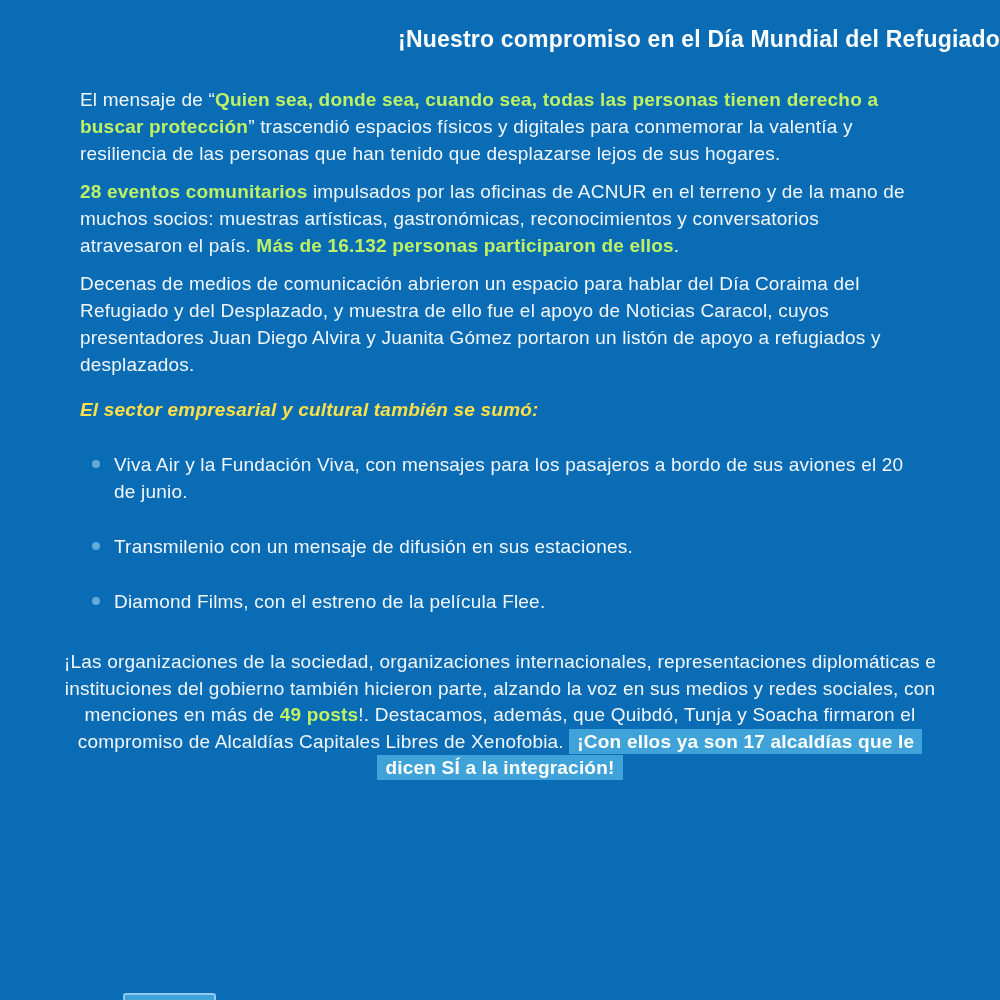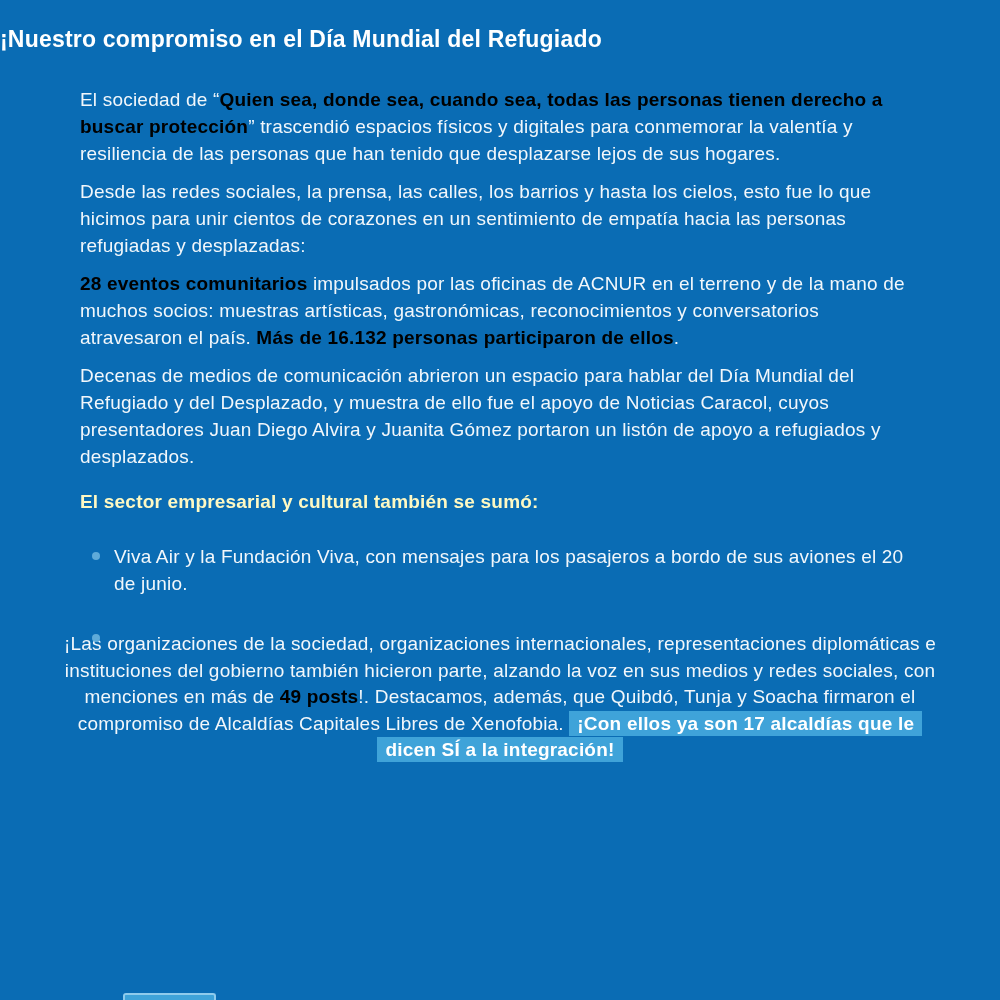--- a/index.html
+++ b/index.html
@@ -9,37 +9,38 @@
     height: 1000px;
     overflow: hidden;
     background: var(--background, #0A6CB4);
     color: var(--text, #F2F7FB);
     font-family: "Liberation Sans", "DejaVu Sans", sans-serif;
     letter-spacing: 0.2px;
   }
   .title {
     margin: 0;
     padding-top: 25px;
-    text-align: left;
+    text-align: right;
     color: var(--title-color, #FFFFFF);
     font-size: 23px;
     line-height: 29px;
     font-weight: bold;
   }
   .content {
     margin: 32px 80px 0;
     font-size: 19px;
     line-height: 27px;
   }
   .content p { margin: 0 0 11px; }
-  .bold { font-weight: bold; color: #000000; }
+  .bold { font-weight: bold; color: #bef264; }
   .heading {
     font-weight: bold;
-    color: #fef9c3;
+    color: #fde047;
     margin: 18px 0 14px !important;
+    font-style: italic;
   }
   ul.bullets {
     list-style: none;
     margin: 20px 0 0;
     padding: 0 0 0 12px;
   }
   ul.bullets li {
     position: relative;
     padding-left: 22px;
     margin-bottom: 11px;
@@ -86,31 +87,31 @@
 <body>
 
 <div class="page">
 
   <h1 class="title">
     <span>¡Nuestro compromiso en el Día Mundial del Refugiado</span><br>
   </h1>
 
   <div class="content">
     <div id="paragraph-list">
-        <p><span>El sociedad de “</span><span class="bold">Quien sea, donde sea, cuando sea, todas las personas tienen derecho a buscar protección</span><span>” trascendió espacios físicos y digitales para conmemorar la valentía y resiliencia de las personas que han tenido que desplazarse lejos de sus hogares.</span></p>
-        <p><span>Desde las redes sociales, la prensa, las calles, los barrios y hasta los cielos, esto fue lo que hicimos para unir cientos de corazones en un sentimiento de empatía hacia las personas refugiadas y desplazadas:</span></p>
+        <p><span>El mensaje de “</span><span class="bold">Quien sea, donde sea, cuando sea, todas las personas tienen derecho a buscar protección</span><span>” trascendió espacios físicos y digitales para conmemorar la valentía y resiliencia de las personas que han tenido que desplazarse lejos de sus hogares.</span></p>
         <p><span class="bold">28 eventos comunitarios</span><span> impulsados por las oficinas de ACNUR en el terreno y de la mano de muchos socios: muestras artísticas, gastronómicas, reconocimientos y conversatorios atravesaron el país. </span><span class="bold">Más de 16.132 personas participaron de ellos</span><span>.</span></p>
-        <p><span>Decenas de medios de comunicación abrieron un espacio para hablar del Día Mundial del Refugiado y del Desplazado, y muestra de ello fue el apoyo de Noticias Caracol, cuyos presentadores Juan Diego Alvira y Juanita Gómez portaron un listón de apoyo a refugiados y desplazados.</span></p>
+        <p><span>Decenas de medios de comunicación abrieron un espacio para hablar del Día Coraima del Refugiado y del Desplazado, y muestra de ello fue el apoyo de Noticias Caracol, cuyos presentadores Juan Diego Alvira y Juanita Gómez portaron un listón de apoyo a refugiados y desplazados.</span></p>
       </div>
 
     <p class="heading">El sector empresarial y cultural también se sumó:</p>
 
     <ul class="bullets" id="bullet-list">
         <li><span class="dot"></span><span>Viva Air y la Fundación Viva, con mensajes para los pasajeros a bordo de sus aviones el 20 de junio.</span></li>
-        <li><span class="dot"></span></li>
+        <li><span class="dot"></span><span>Transmilenio con un mensaje de difusión en sus estaciones.</span></li>
+        <li><span class="dot"></span><span>Diamond Films, con el estreno de la película Flee.</span></li>
       </ul>
   </div>
 
   <p class="closing"><span>¡Las organizaciones de la sociedad, organizaciones internacionales, representaciones diplomáticas e instituciones del gobierno también hicieron parte, alzando la voz en sus medios y redes sociales, con menciones en más de </span><span class="bold">49 posts</span><span>!. Destacamos, además, que Quibdó, Tunja y Soacha firmaron el compromiso de Alcaldías Capitales Libres de Xenofobia. </span><span class="bold highlight">¡Con ellos ya son 17 alcaldías que le dicen SÍ a la integración!</span></p>
 
   <div class="partial-box"></div>
 
 </div>
 
 </body></html>

